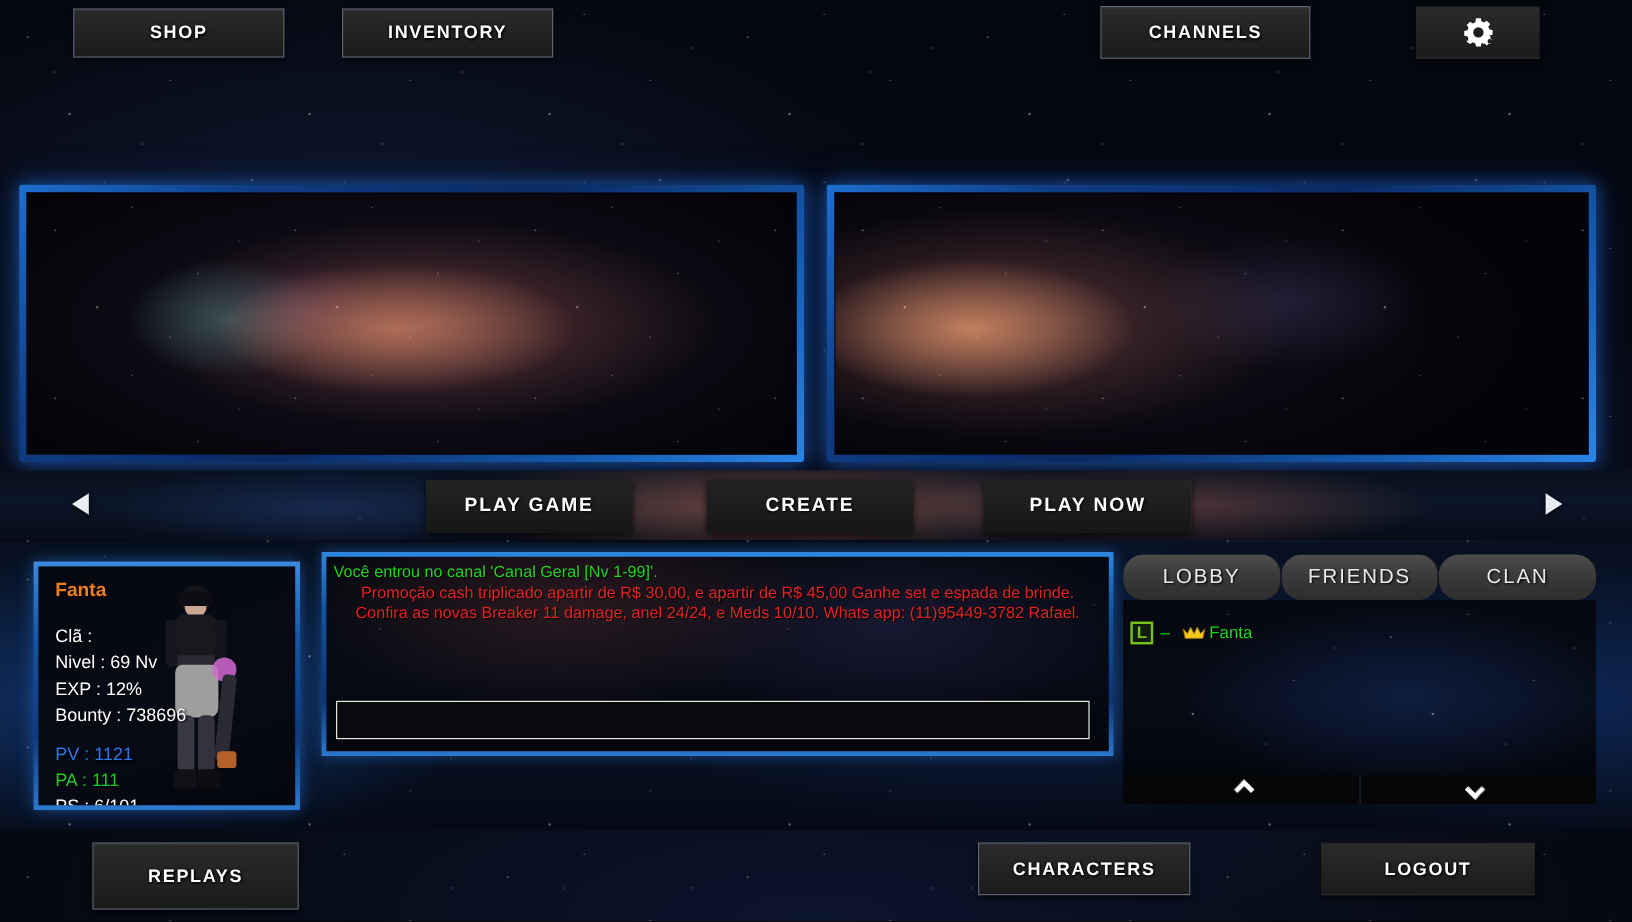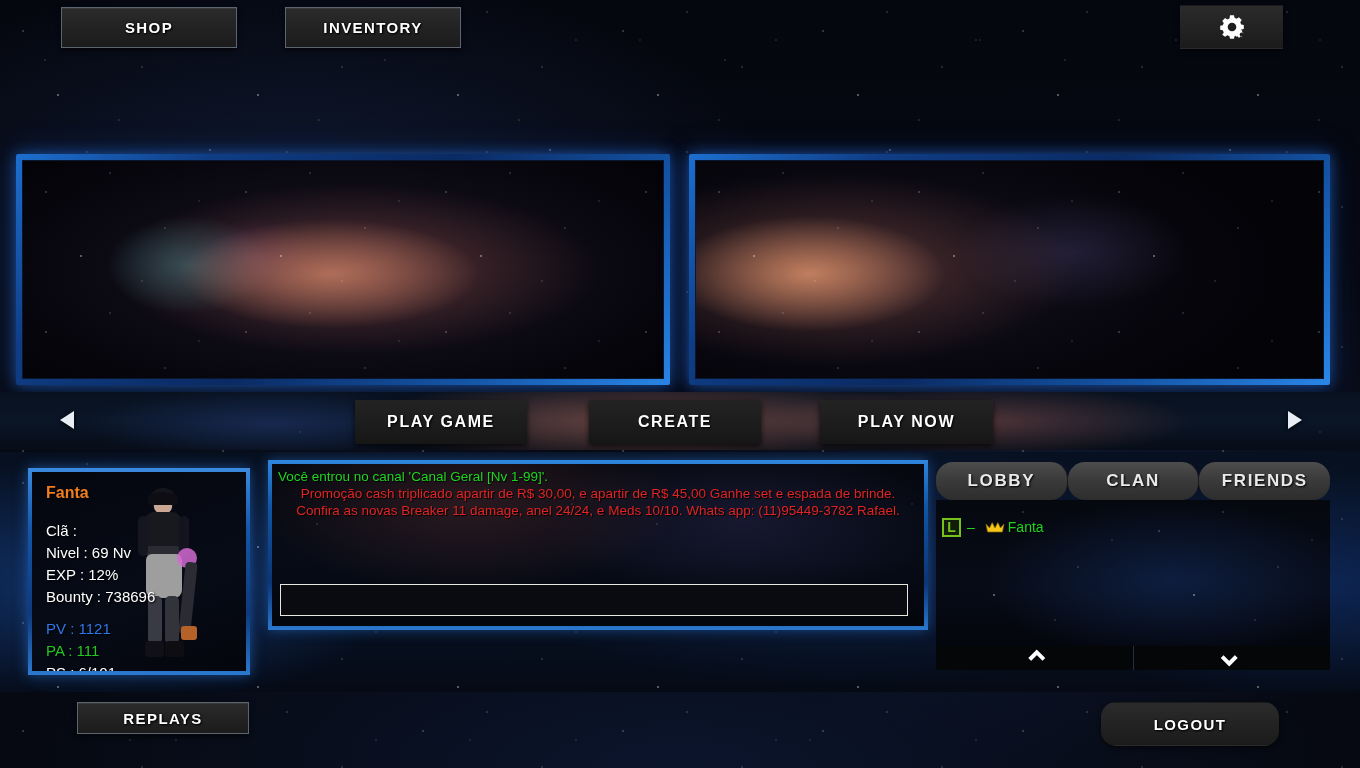--- a/index.html
+++ b/index.html
@@ -239,21 +239,21 @@
   #lobby-tabs {
     position: absolute; left: 0; top: 0;
     width: 394px; height: 38px;
     display: flex;
   }
   .lobby-tab {
     flex: 1;
     background: linear-gradient(180deg, #4d4d4d 0%, #3b3b3b 45%, #2d2d2d 100%);
     border-right: 1px solid #1c1c1c;
     color: #e9e9e9;
-    font-weight: bold; font-size: 17px; letter-spacing: 1.6px;
+    font-weight: normal; font-size: 17px; letter-spacing: 1.6px;
     display: flex; align-items: center; justify-content: center;
     text-shadow: 1px 1px 2px #000;
     cursor: pointer; user-select: none; border-radius: 17px;
   }
   .lobby-tab:last-child { border-right: none; }
   #lobby-list {
     position: absolute; left: 0; top: 38px;
     width: 394px; height: 146px;
     background:
       radial-gradient(ellipse 260px 110px at 60% 55%, rgba(25,60,130,0.38), transparent 72%),
@@ -311,20 +311,21 @@
 
 <div id="app">
 
   <div class="stars s1"></div>
   <div class="stars s2"></div>
 
   <div class="btn" style="left:61px; top:7px; width:176px; height:41px;">SHOP</div>
 
   <div class="btn" style="left:260px; top:7px; width:176px; height:41px;margin-left:25px;">INVENTORY</div>
 
+  <div class="btn" style="left:917px; top:5px; width:175px; height:44px;">CHANNELS</div>
 
   <div class="btn noborder" style="left:1180px; top:5px; width:103px; height:44px;">
     <span class="gear-wrap">
       <svg width="30" height="28" viewBox="0 0 30 28">
         <g fill="#ffffff">
           <path d="M13 2.2h4l.5 2.6 2.2.95 2.2-1.5 2.85 2.85-1.5 2.2.95 2.2 2.6.5v4l-2.6.5-.95 2.2 1.5 2.2-2.85 2.85-2.2-1.5-2.2.95-.5 2.6h-4l-.5-2.6-2.2-.95-2.2 1.5L5.25 21.7l1.5-2.2-.95-2.2-2.6-.5v-4l2.6-.5.95-2.2-1.5-2.2L8.1 5.05l2.2 1.5 2.2-.95z"></path>
           <circle cx="15" cy="14" r="4.3" fill="#1d1d1d"></circle>
           <path d="M22.3 19.2h2.3l.3 1.5 1.25.55 1.25-.85 1.6 1.6-.85 1.25.55 1.25 1.5.3v2.3l-1.5.3-.55 1.25.85 1.25-1.6 1.6-1.25-.85-1.25.55-.3 1.5h-2.3l-.3-1.5-1.25-.55-1.25.85-1.6-1.6.85-1.25-.55-1.25-1.5-.3v-2.3l1.5-.3.55-1.25-.85-1.25 1.6-1.6 1.25.85 1.25-.55z" transform="scale(0.62) translate(12,7)"></path>
           <circle cx="24.6" cy="21.4" r="1.9" fill="#1d1d1d"></circle>
         </g>
@@ -409,22 +410,22 @@
             <div class="chat-msg system" style="color: rgb(31, 214, 31);">Você entrou no canal 'Canal Geral [Nv 1-99]'.</div>
             <div class="chat-msg promo" style="color: rgb(224, 36, 36);">Promoção cash triplicado apartir de R$ 30,00, e apartir de R$ 45,00 Ganhe set e espada de brinde. Confira as novas Breaker 11 damage, anel 24/24, e Meds 10/10. Whats app: (11)95449-3782 Rafael.</div>
           </div>
         <input id="chat-input" type="text" placeholder="" style="">
       </div>
     </div>
 
     <div id="lobby-panel">
       <div id="lobby-tabs">
         <div class="lobby-tab">LOBBY</div>
+        <div class="lobby-tab">FRIENDS</div>
         <div class="lobby-tab">CLAN</div>
-        <div class="lobby-tab">FRIENDS</div>
       </div>
 
       <div id="lobby-list">
         <div class="stars s1"></div>
 
         <div class="lobby-row" style="top:14px;">
           <span class="badge-l">L</span>
           <span class="dash">–</span>
           <span class="crown">
             <svg width="20" height="14" viewBox="0 0 20 14">
@@ -440,18 +441,19 @@
           <span class="chev up"></span>
         </div>
         <div class="scroll-btn">
           <span class="chev down"></span>
         </div>
       </div>
     </div>
 
   </div>
 
-  <div class="btn" style="left:77px; top:702px; width:172px; height:32px;">REPLAYS</div>
-
-
-  <div class="btn noborder" style="left:1101px; top:702px; width:178px; height:44px;border-radius:15px;">LOGOUT</div>
+  <div class="btn" style="left:77px; top:702px; width:172px; height:56px;">REPLAYS</div>
+
+  <div class="btn" style="left:815px; top:702px; width:177px; height:44px;">CHARACTERS</div>
+
+  <div class="btn noborder" style="left:1101px; top:702px; width:178px; height:44px;">LOGOUT</div>
 
 </div>
 
 </body></html>

